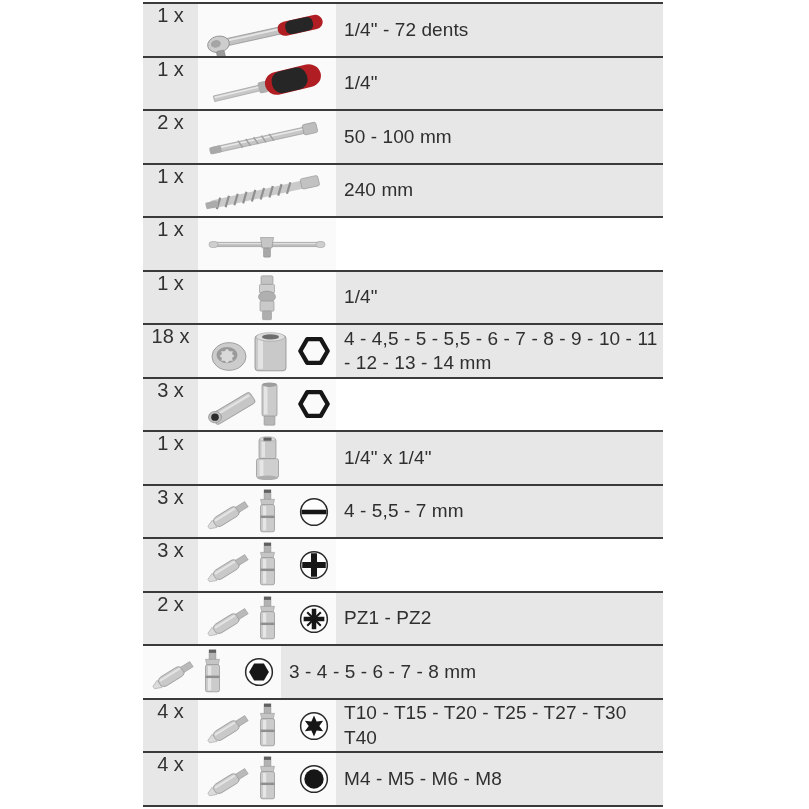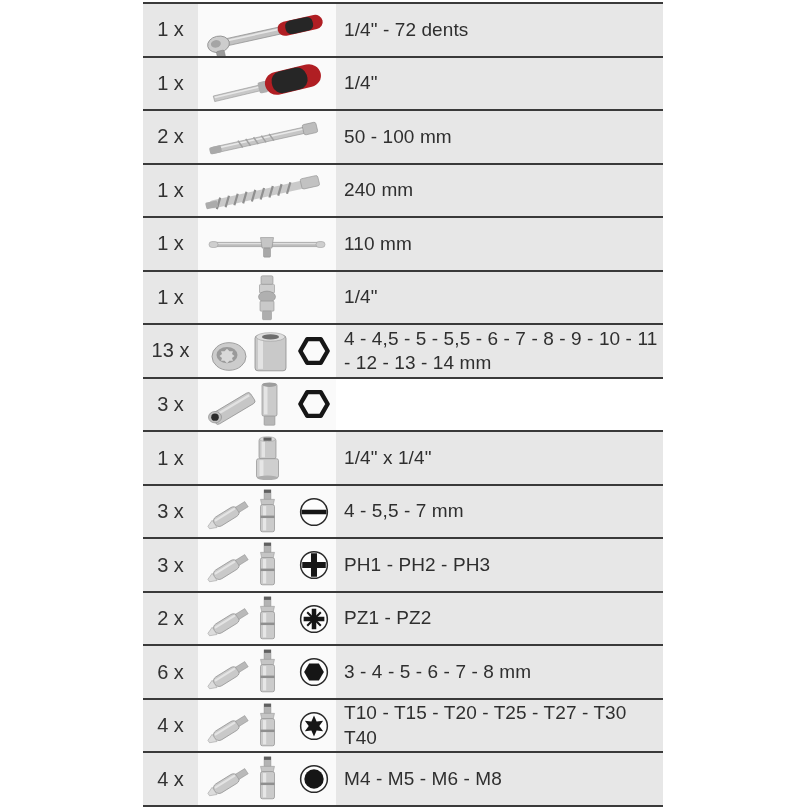--- a/index.html
+++ b/index.html
@@ -8,21 +8,21 @@
   .stage { position:relative; width:809px; height:809px; background:#ffffff; }
   .parts-table {
     position:absolute; left:143px; top:2px; width:520px; height:805px;
     display:flex; flex-direction:column;
     border-top:2px solid #3a3a3a;
   }
   .row { flex:1 1 0; display:flex; border-bottom:2px solid #3a3a3a; min-height:0; }
   .cell { height:100%; }
   .cell.qty {
     width:55px; background:#e7e7e7; flex:0 0 55px;
-    display:flex; align-items:center; justify-content:center;
+    display:flex; align-items:flex-start; justify-content:center;
   }
   .qty-text { font-size:20px; color:#323232; white-space:nowrap; }
   .cell.img {
     width:138px; flex:0 0 138px; background:#fafafa; position:relative; overflow:hidden;
   }
   .cell.desc {
     flex:1 1 auto; background:#e7e7e7;
     display:flex; align-items:center; padding:2px 2px 2px 8px;
   }
   .desc-text { font-size:19px; line-height:1.28; color:#2f2f2f; max-width:316px; letter-spacing:0.1px; }
@@ -140,23 +140,20 @@
               <rect x="12" y="25.5" width="114" height="4.5" rx="2.2" fill="#bcbcbc" stroke="#909090" stroke-width="0.5"></rect>
               <rect x="13" y="26.3" width="112" height="1.2" fill="#e4e4e4"></rect>
               <rect x="11" y="24.7" width="9" height="6.2" rx="3" fill="#cecece" stroke="#979797" stroke-width="0.5"></rect>
               <rect x="118" y="24.7" width="9" height="6.2" rx="3" fill="#cecece" stroke="#979797" stroke-width="0.5"></rect>
               <path d="M62.5 20.5 h13 l-1.6 11 h-9.8 z" fill="#c6c6c6" stroke="#8d8d8d" stroke-width="0.6"></path>
               <rect x="65.5" y="31.5" width="7" height="9.5" rx="1" fill="#a8a8a8" stroke="#8a8a8a" stroke-width="0.5"></rect>
             </svg>
           </span>
 
     </div>
-    <div class="cell desc">
-      <span class="desc-text">110 mm</span>
-    </div>
   </div>
 
   <div class="row">
     <div class="cell qty">
       <span class="qty-text">1 x</span>
     </div>
     <div class="cell img">
       <span class="tool">
             <svg viewBox="0 0 138 54" preserveAspectRatio="none">
               <rect x="63" y="4" width="12" height="9" rx="1.5" fill="#c3c3c3" stroke="#929292" stroke-width="0.6"></rect>
@@ -168,21 +165,21 @@
           </span>
 
     </div>
     <div class="cell desc">
       <span class="desc-text">1/4"</span>
     </div>
   </div>
 
   <div class="row">
     <div class="cell qty">
-      <span class="qty-text">13 x</span>
+      <span class="qty-text">18 x</span>
     </div>
     <div class="cell img">
       <span class="tool">
             <svg viewBox="0 0 138 54" preserveAspectRatio="none">
               <ellipse cx="31" cy="33" rx="17" ry="14.5" fill="#cccccc" stroke="#8c8c8c" stroke-width="0.8"></ellipse>
               <ellipse cx="29" cy="31.5" rx="10.5" ry="8.5" fill="#9a9a9a"></ellipse>
               <path d="M29 25 l2.5 2.5 h3.5 l-1 3 l2.5 2 -2.5 2 1 3 h-3.5 l-2.5 2.5 -2.5 -2.5 h-3.5 l1 -3 -2.5 -2 2.5 -2 -1 -3 h3.5 z" fill="#d9d9d9"></path>
               <rect x="57" y="11" width="31" height="37" rx="3" fill="#c9c9c9" stroke="#8c8c8c" stroke-width="0.8"></rect>
               <rect x="60" y="13" width="5" height="33" fill="#e3e3e3"></rect>
               <ellipse cx="72.5" cy="12.5" rx="14.5" ry="4.5" fill="#dedede" stroke="#999999" stroke-width="0.6"></ellipse>
@@ -304,23 +301,20 @@
               <rect x="62.5" y="31" width="14" height="2.6" fill="#8f8f8f"></rect>
             </svg>
           </span>
       <span class="symbol">
             <svg viewBox="0 0 34 34">
               <circle cx="17" cy="17" r="14.2" fill="#fdfdfd" stroke="#2a2a2a" stroke-width="1.6"></circle>
               <path d="M13.8 4.5 h6.4 v9.3 h9.3 v6.4 h-9.3 v9.3 h-6.4 v-9.3 h-9.3 v-6.4 h9.3 z" fill="#161616"></path>
             </svg>
           </span>
     </div>
-    <div class="cell desc">
-      <span class="desc-text">PH1 - PH2 - PH3</span>
-    </div>
   </div>
 
   <div class="row">
     <div class="cell qty">
       <span class="qty-text">2 x</span>
     </div>
     <div class="cell img">
       <span class="tool">
             <svg viewBox="0 0 138 54" preserveAspectRatio="none">
               <g transform="rotate(-33 30 31)">
@@ -347,23 +341,20 @@
               </g>
             </svg>
           </span>
     </div>
     <div class="cell desc">
       <span class="desc-text">PZ1 - PZ2</span>
     </div>
   </div>
 
   <div class="row">
-    <div class="cell qty">
-      <span class="qty-text">6 x</span>
-    </div>
     <div class="cell img">
       <span class="tool">
             <svg viewBox="0 0 138 54" preserveAspectRatio="none">
               <g transform="rotate(-33 30 31)">
                 <rect x="14" y="25.5" width="28" height="11" rx="5" fill="#c9c9c9" stroke="#8e8e8e" stroke-width="0.7"></rect>
                 <rect x="16" y="27.3" width="24" height="2.2" fill="#e4e4e4"></rect>
                 <rect x="41" y="27.8" width="11" height="6.4" fill="#b9b9b9" stroke="#909090" stroke-width="0.5"></rect>
                 <path d="M14 26.5 l-7 3 v3 l7 3 z" fill="#dcdcdc" stroke="#9a9a9a" stroke-width="0.5"></path>
               </g>
               <rect x="66" y="4" width="7" height="10" fill="#b3b3b3" stroke="#8e8e8e" stroke-width="0.4"></rect>

